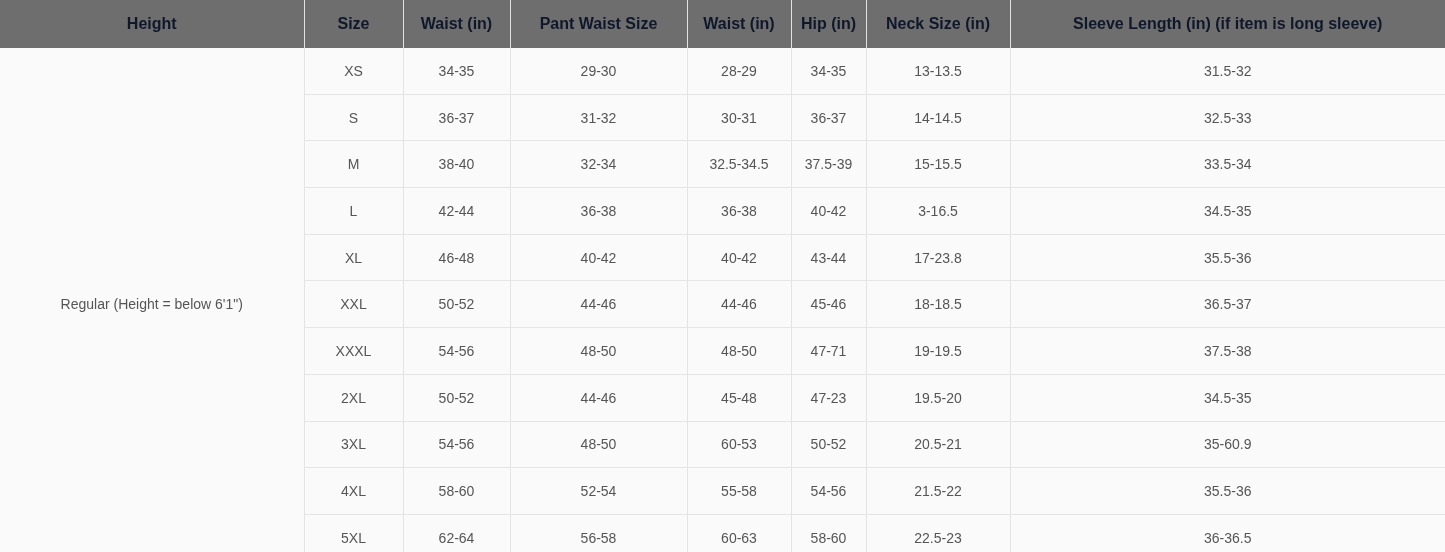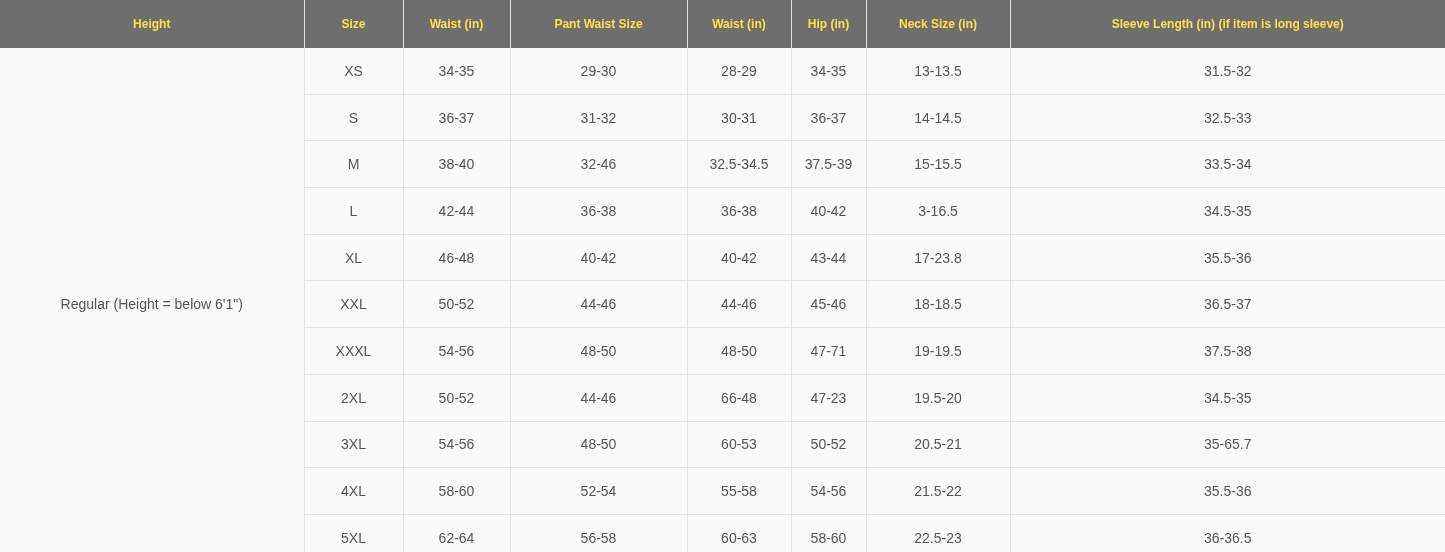--- a/index.html
+++ b/index.html
@@ -14,22 +14,22 @@
     font-family: "Liberation Sans", sans-serif;
   }
   table.size-chart {
     border-collapse: collapse;
     width: 1445px;
     table-layout: fixed;
     background: #fafafa;
   }
   table.size-chart th {
     background: #6e6e6e;
-    color: #fde047;
-    font-size: 12px;
+    color: #0f172a;
+    font-size: 16px;
     font-weight: bold;
     height: 48px;
     padding: 0 6px;
     text-align: center;
     border-right: 1px solid #e2e2e2;
     vertical-align: middle;
   }
   table.size-chart th:last-child {
     border-right: none;
     margin-left: 40px;
@@ -107,21 +107,21 @@
         <td>36-37</td>
         <td>31-32</td>
         <td>30-31</td>
         <td>36-37</td>
         <td>14-14.5</td>
         <td>32.5-33</td>
       </tr>
       <tr>
         <td>M</td>
         <td>38-40</td>
-        <td>32-46</td>
+        <td>32-34</td>
         <td>32.5-34.5</td>
         <td>37.5-39</td>
         <td>15-15.5</td>
         <td>33.5-34</td>
       </tr>
       <tr>
         <td>L</td>
         <td>42-44</td>
         <td>36-38</td>
         <td>36-38</td>
@@ -153,33 +153,33 @@
         <td>48-50</td>
         <td>48-50</td>
         <td>47-71</td>
         <td>19-19.5</td>
         <td>37.5-38</td>
       </tr>
       <tr>
         <td>2XL</td>
         <td>50-52</td>
         <td>44-46</td>
-        <td>66-48</td>
+        <td>45-48</td>
         <td>47-23</td>
         <td>19.5-20</td>
         <td>34.5-35</td>
       </tr>
       <tr>
         <td>3XL</td>
         <td>54-56</td>
         <td>48-50</td>
         <td>60-53</td>
         <td>50-52</td>
         <td>20.5-21</td>
-        <td>35-65.7</td>
+        <td>35-60.9</td>
       </tr>
       <tr>
         <td>4XL</td>
         <td>58-60</td>
         <td>52-54</td>
         <td>55-58</td>
         <td>54-56</td>
         <td>21.5-22</td>
         <td>35.5-36</td>
       </tr>

